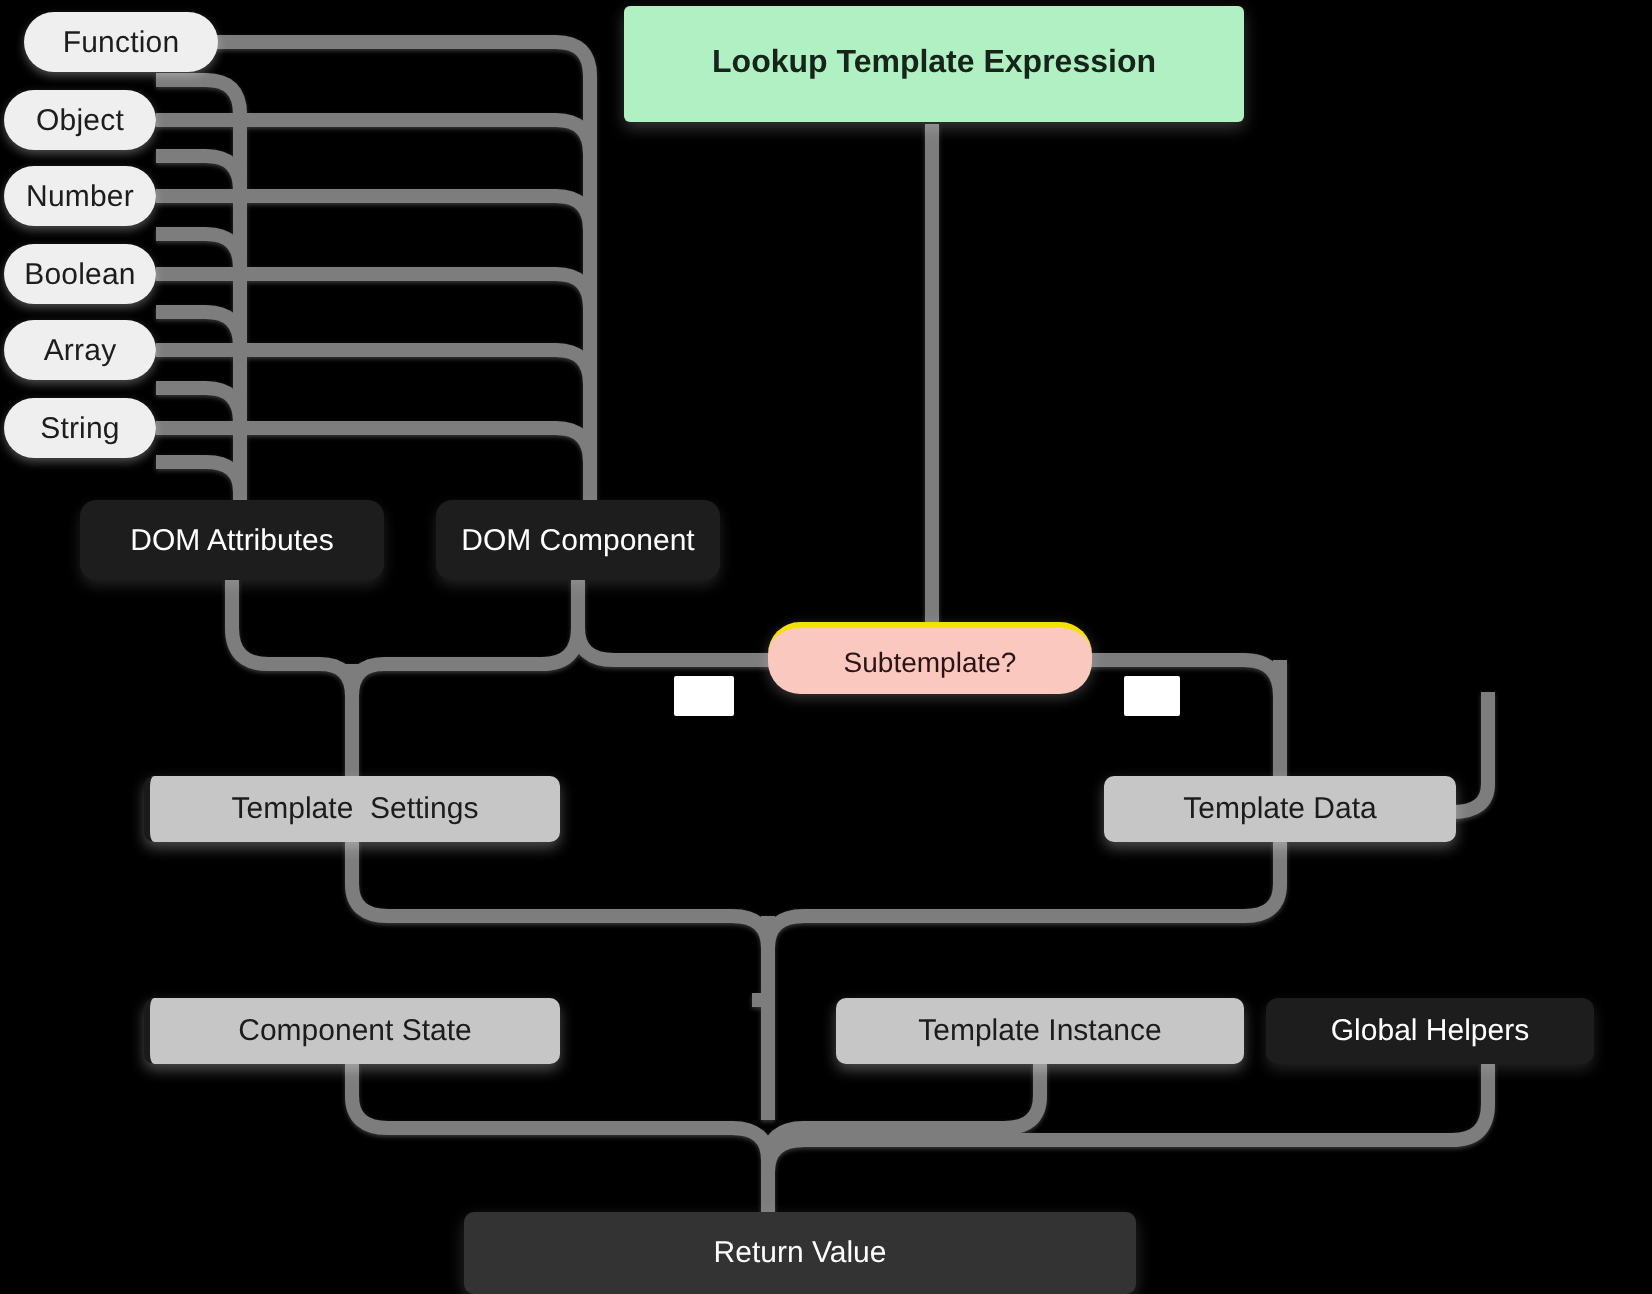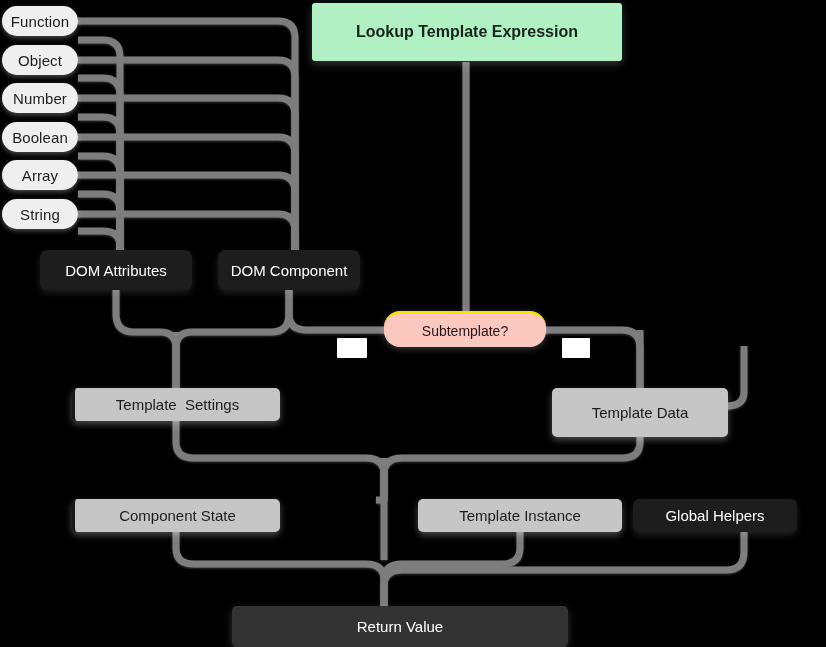--- a/index.html
+++ b/index.html
@@ -124,21 +124,21 @@
     <path d="M384,560 V604" fill="none" stroke="#8a8a8a" stroke-width="7" marker-end="url(#arrow)" filter="url(#eglow)"></path>
   </svg>
 
   <div class="edge-label" style="left:337px;top:338px;width:30px;height:20px;"></div>
   <div class="edge-label" style="left:562px;top:338px;width:28px;height:20px;"></div>
 
   <div class="node start" style="left:312px;top:3px;width:310px;height:58px;">
     <span>Lookup Template Expression</span>
   </div>
 
-  <div class="node pill" style="left:2px;top:6px;width:76px;height:30px;">
+  <div class="node pill" style="left:12px;top:6px;width:97px;height:30px;">
     <span>Function</span>
   </div>
   <div class="node pill" style="left:2px;top:45px;width:76px;height:30px;">
     <span>Object</span>
   </div>
   <div class="node pill" style="left:2px;top:83px;width:76px;height:30px;">
     <span>Number</span>
   </div>
   <div class="node pill" style="left:2px;top:122px;width:76px;height:30px;">
     <span>Boolean</span>
@@ -158,21 +158,21 @@
   </div>
 
   <div class="node decision" style="left:384px;top:311px;width:162px;height:36px;">
     <span>Subtemplate?</span>
   </div>
 
 
   <div class="node grey lbar" style="left:72px;top:388px;width:208px;height:33px;">
     <span>Template  Settings</span>
   </div>
-  <div class="node grey" style="left:552px;top:388px;width:176px;height:49px;">
+  <div class="node grey" style="left:552px;top:388px;width:176px;height:33px;">
     <span>Template Data</span>
   </div>
 
   <div class="node grey lbar" style="left:72px;top:499px;width:208px;height:33px;">
     <span>Component State</span>
   </div>
   <div class="node grey" style="left:418px;top:499px;width:204px;height:33px;">
     <span>Template Instance</span>
   </div>
   <div class="node dark flat" style="left:633px;top:499px;width:164px;height:33px;text-align:right;">

